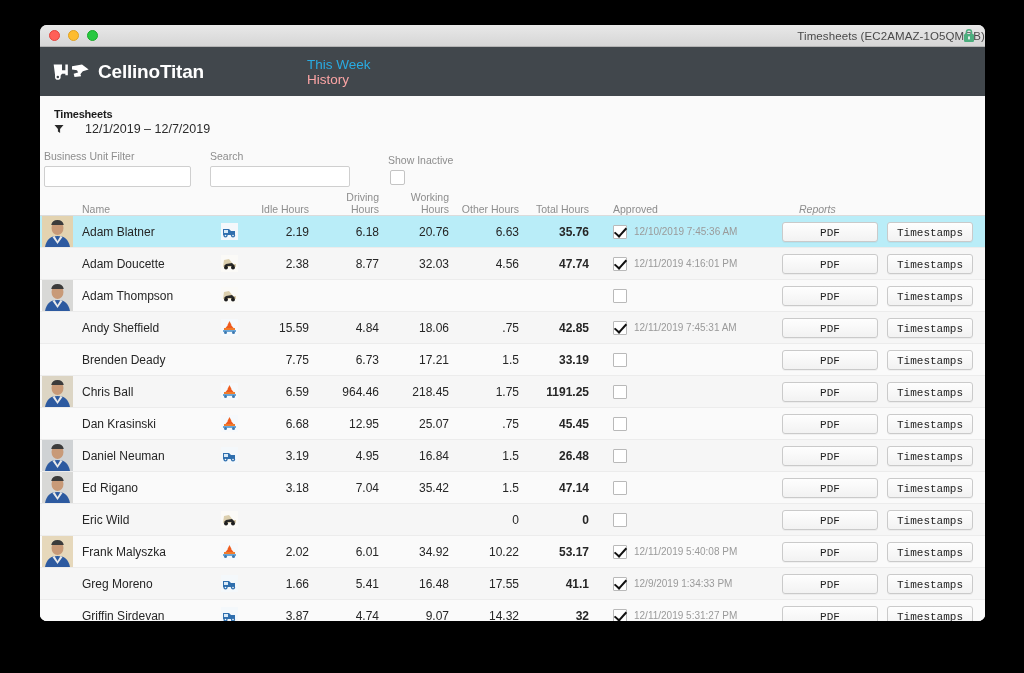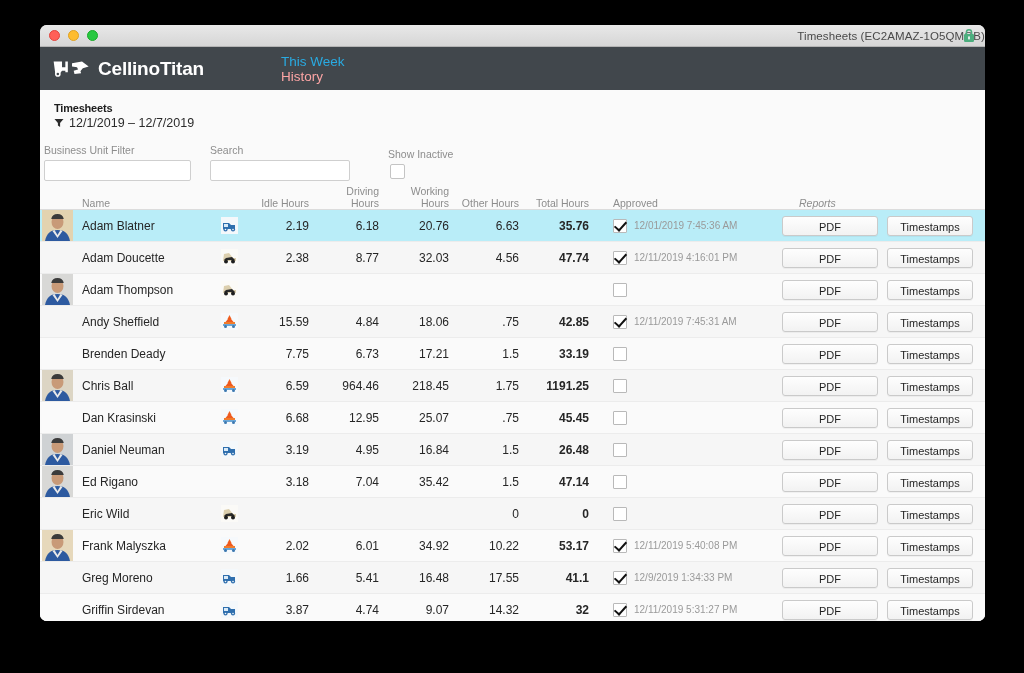--- a/index.html
+++ b/index.html
@@ -40,24 +40,25 @@
     font-size: 11.5px; color: #4a4a4a; letter-spacing: 0.1px;
     pointer-events: none;
   }
   .lock-icon {
     position: absolute; right: 10px; top: 4px;
     width: 12px; height: 14px;
   }
 
   
   .navbar {
-    height: 43px;
+    height: 49px;
     background: #41474c;
     display: flex; align-items: center;
     padding-left: 12px;
+    gap: 26px;
   }
   .logo-wrap { display: flex; align-items: center; gap: 6px; }
   .logo-mark { width: 40px; height: 22px; }
   .logo-text {
     color: #ffffff; font-size: 19px; font-weight: bold;
     letter-spacing: -0.2px;
   }
   .nav-links { display: flex; margin-left: 53px; flex-direction: column; }
   .nav-link {
     font-size: 13.5px; padding: 0 24px; cursor: pointer;
@@ -73,21 +74,21 @@
     position: relative;
     overflow: hidden;
   }
 
   .page-head { padding: 12px 0 0 14px; }
   .page-title {
     font-size: 11px; font-weight: bold; color: #1c1c1c;
     margin: 0 0 2px 0; letter-spacing: -0.2px;
   }
   .daterange {
-    display: flex; align-items: center; gap: 5px;
+    display: flex; align-items: center; gap: 21px;
     font-size: 12.5px; color: #2b2b2b; font-weight: 500;
   }
   .funnel { width: 10px; height: 10px; display: block; }
 
   
   .filters {
     display: flex; align-items: flex-end;
     padding: 14px 0 0 4px; gap: 8px;
   }
   .field { display: flex; flex-direction: column; }
@@ -161,21 +162,21 @@
   .appr-chk.checked::after {
     content: "";
     position: absolute; left: 3px; top: -1px;
     width: 5px; height: 10px;
     border: solid #101010; border-width: 0 2.1px 2.1px 0;
     transform: rotate(42deg);
   }
   .appr-date { font-size: 10px; color: #9a9a9a; white-space: nowrap; }
 
   .btn {
-    font-family: Liberation Sans, sans-serif;
+    font-family: Liberation Mono, monospace;
     font-size: 11px; color: #1f1f1f;
     background: linear-gradient(to bottom, #fefefe 0%, #f2f2f2 100%);
     border: 1px solid #cacaca;
     border-radius: 3px;
     height: 20px; line-height: 18px;
     text-align: center; cursor: pointer;
     box-shadow: 0 1px 0 rgba(0,0,0,0.04);
   }
   .btn-pdf { width: 96px; }
   .btn-ts  { width: 86px; }
@@ -281,21 +282,21 @@
                 <circle cx="12" cy="12.5" r="0.8" fill="#f4f8fb"></circle>
               </svg>
             </div>
             <div class="c-num">2.19</div>
             <div class="c-num">6.18</div>
             <div class="c-num">20.76</div>
             <div class="c-num">6.63</div>
             <div class="c-num total">35.76</div>
             <div class="c-appr">
               <span class="appr-chk checked"></span>
-              <span class="appr-date">12/01/2019 7:45:36 AM</span>
+              <span class="appr-date">12/10/2019 7:45:36 AM</span>
             </div>
             <div class="c-reports">
               <button class="btn btn-pdf">PDF</button>
               <button class="btn btn-ts">Timestamps</button>
             </div>
           </div>
           <div class="row alt">
             <div class="c-avatar"></div>
             <div class="c-name">Adam Doucette</div>
             <div class="c-icon">

